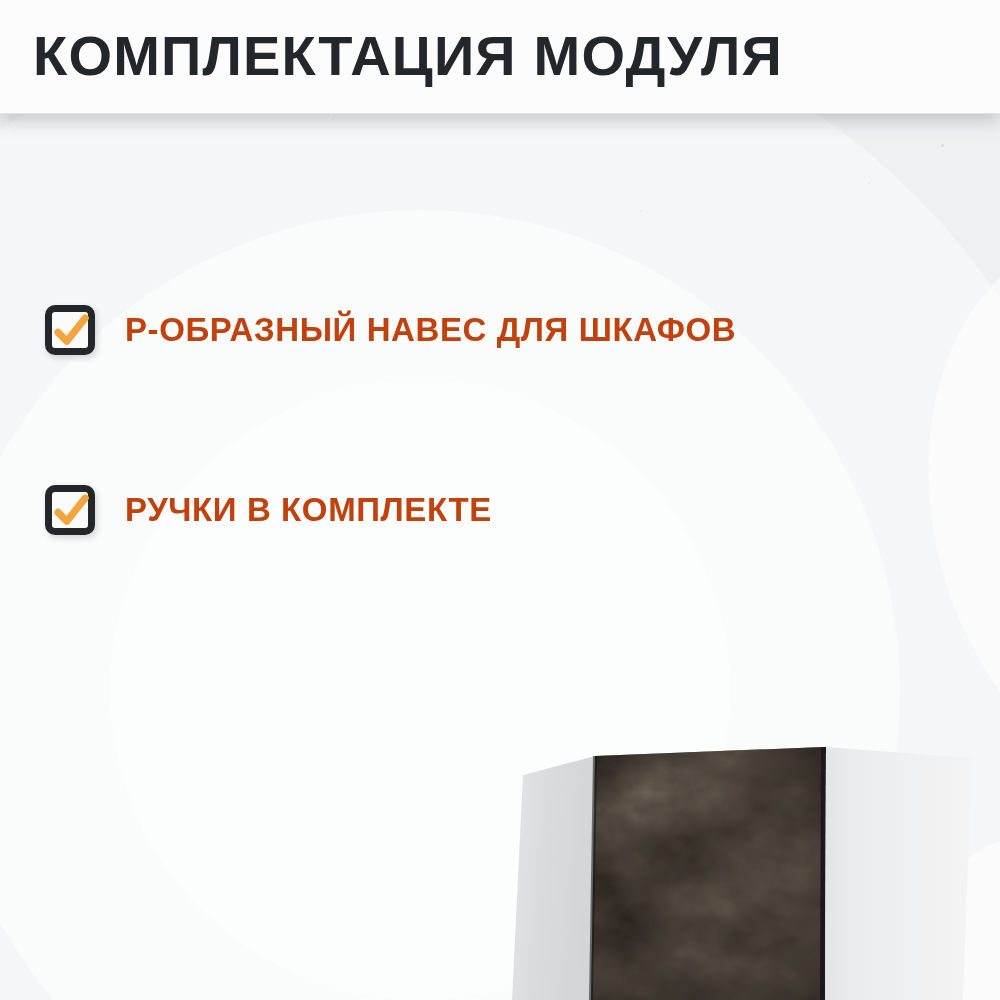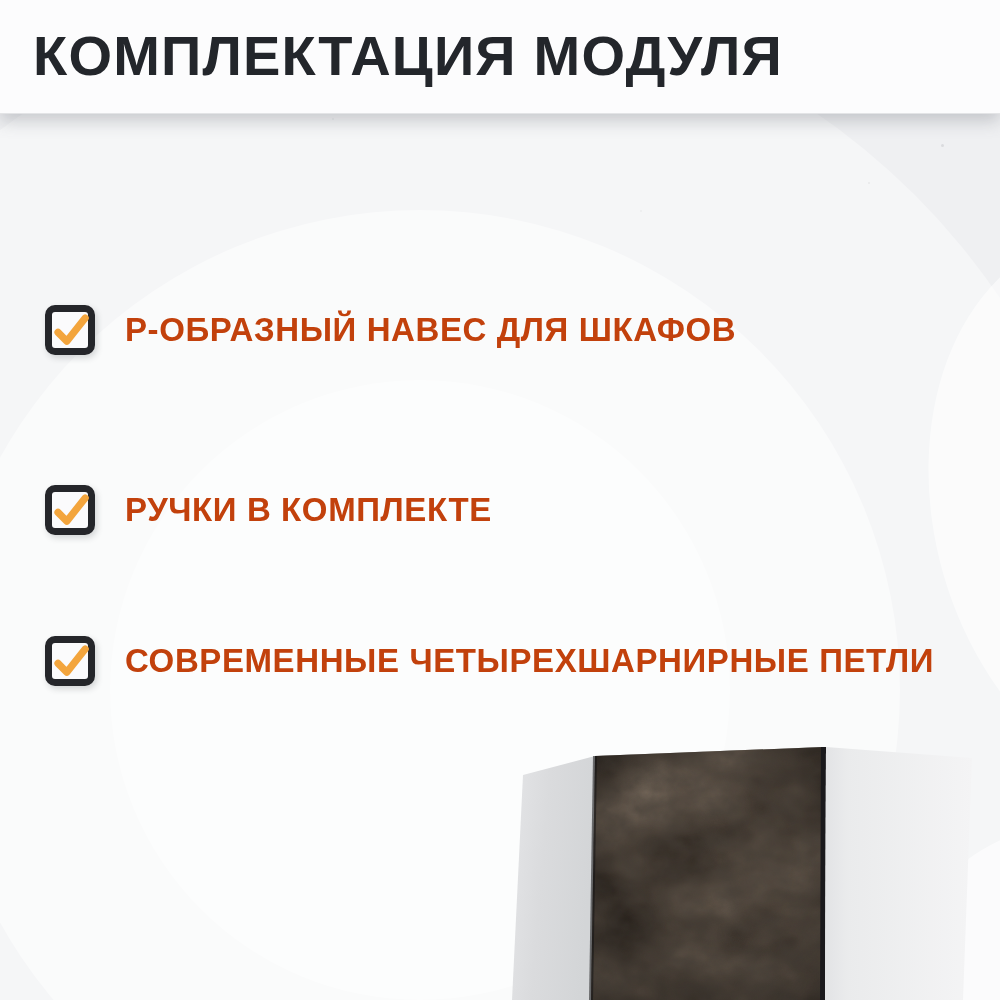--- a/index.html
+++ b/index.html
@@ -100,28 +100,20 @@
 
   <div class="check-row row-2">
     <span class="checkbox">
       <svg viewBox="0 0 50 50" aria-hidden="true">
         <polyline points="10,28 21,39 44,10" fill="none" stroke="#F3A53D" stroke-width="9" stroke-linecap="round" stroke-linejoin="round"></polyline>
       </svg>
     </span>
     <span class="check-label">РУЧКИ В КОМПЛЕКТЕ</span>
   </div>
 
-  <div class="check-row row-3">
-    <span class="checkbox">
-      <svg viewBox="0 0 50 50" aria-hidden="true">
-        <polyline points="10,28 21,39 44,10" fill="none" stroke="#F3A53D" stroke-width="9" stroke-linecap="round" stroke-linejoin="round"></polyline>
-      </svg>
-    </span>
-    <span class="check-label">СОВРЕМЕННЫЕ ЧЕТЫРЕХШАРНИРНЫЕ ПЕТЛИ</span>
-  </div>
 
   <div class="product">
     <svg viewBox="500 735 480 265" preserveAspectRatio="none">
       <defs>
         <linearGradient id="gradLeft" x1="0" y1="0" x2="1" y2="0.25">
           <stop offset="0" stop-color="#e4e5e7"></stop>
           <stop offset="0.45" stop-color="#dadbdd"></stop>
           <stop offset="1" stop-color="#d3d5d7"></stop>
         </linearGradient>
         <linearGradient id="gradRight" x1="0" y1="0" x2="1" y2="0">

